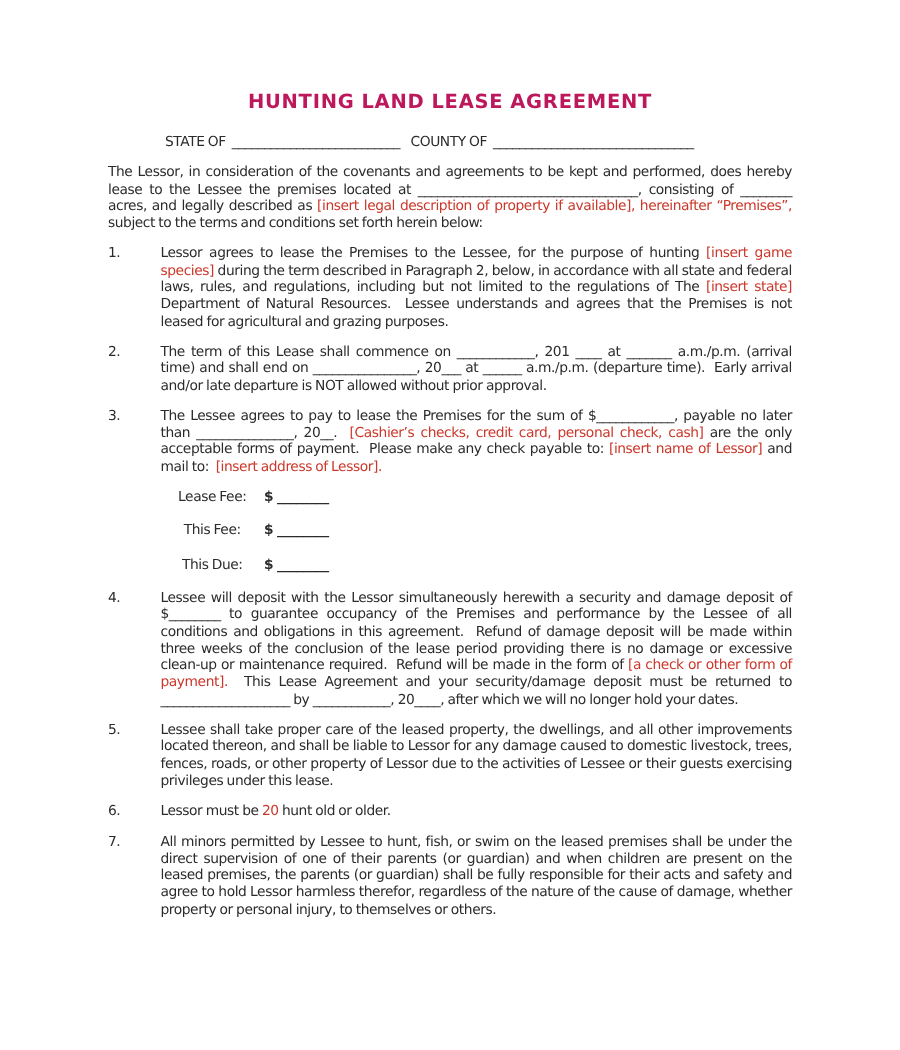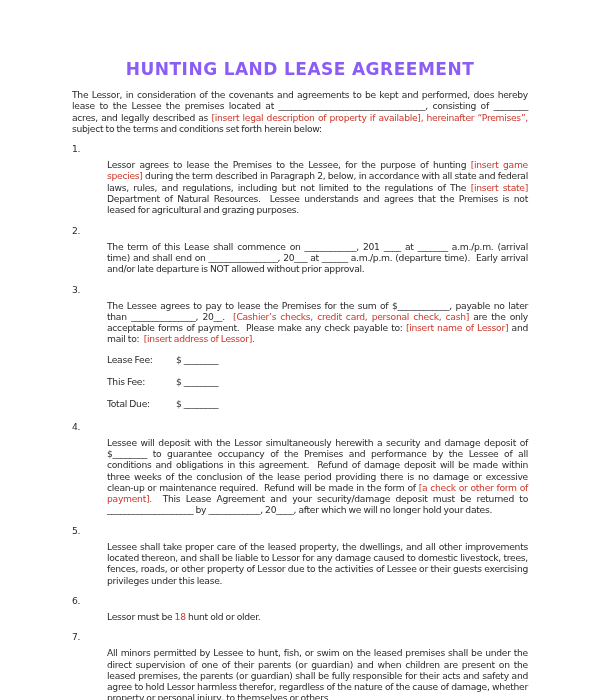--- a/index.html
+++ b/index.html
@@ -17,26 +17,26 @@
     color:var(--ink);
     font-family:"DejaVu Sans","Liberation Sans",sans-serif;
     font-size:9.2px;
     line-height:11.3px;
     letter-spacing:-0.28px;
     word-spacing:-0.4px;
     overflow:hidden;
   }
   .doc-title{
     margin:0 0 12px 0;
-    font-size:17px;
+    font-size:13px;
     line-height:16px;
     font-weight:bold;
     letter-spacing:0.5px;
     text-align:center;
-    color:#8b5cf6;
+    color:#be185d;
   }
   .state-line{
     margin:0 0 9px 0;
     padding-left:38px;
     white-space:nowrap;
   }
   .sc-label{margin-right:4px;}
   .sc-blank{margin-right:7px;}
   .para{
     margin:0 0 9px 0;
@@ -46,40 +46,43 @@
     display:flex;
     margin:0 0 9px 0;
   }
   .item-num{
     flex:none;
     width:35px;
   }
   .item-body{
     flex:1;
     text-align:justify;
-    margin-top:16px;
   }
   .fees{
     margin:3px 0 11px 35px;
+    text-align:center;
   }
   .fee-row{
     display:flex;
     margin:0 0 11px 0;
   }
   .fee-label{width:69px;flex:none;}
-  .fee-amount{flex:none;}
+  .fee-amount{flex:none;font-weight:bold;}
   .hl{color:var(--hl);}
 </style>
 </head>
 <body>
 
 <div class="page">
 
   <h1 class="doc-title">HUNTING LAND LEASE AGREEMENT</h1>
 
+  <div class="state-line">
+    <span class="sc-label">STATE OF</span><span class="sc-blank">__________________________</span><span class="sc-label">COUNTY OF</span><span>_______________________________</span>
+  </div>
 
 
   <p class="para"><span>The Lessor, in consideration of the covenants and agreements to be kept and performed, does hereby lease to the Lessee the premises located at __________________________________, consisting of ________ acres, and legally described as </span><span class="hl">[insert legal description of property if available], hereinafter “Premises”,</span><span> subject to the terms and conditions set forth herein below:</span></p>
 
   <div class="item">
     <span class="item-num">1.</span>
     <span class="item-body"><span>Lessor agrees to lease the Premises to the Lessee, for the purpose of hunting </span><span class="hl">[insert game species]</span><span> during the term described in Paragraph 2, below, in accordance with all state and federal laws, rules, and regulations, including but not limited to the regulations of The </span><span class="hl">[insert state]</span><span> Department of Natural Resources.&nbsp; Lessee understands and agrees that the Premises is not leased for agricultural and grazing purposes.</span></span>
   </div>
 
   <div class="item">
@@ -95,38 +98,38 @@
   <div class="fees">
     <div class="fee-row">
       <span class="fee-label">Lease Fee:</span>
       <span class="fee-amount">$ ________</span>
     </div>
     <div class="fee-row">
       <span class="fee-label">This Fee:</span>
       <span class="fee-amount">$ ________</span>
     </div>
     <div class="fee-row">
-      <span class="fee-label">Total Due:</span>
+      <span class="fee-label">This Due:</span>
       <span class="fee-amount">$ ________</span>
     </div>
   </div>
 
   <div class="item">
     <span class="item-num">4.</span>
     <span class="item-body"><span>Lessee will deposit with the Lessor simultaneously herewith a security and damage deposit of $________ to guarantee occupancy of the Premises and performance by the Lessee of all conditions and obligations in this agreement.&nbsp; Refund of damage deposit will be made within three weeks of the conclusion of the lease period providing there is no damage or excessive clean-up or maintenance required.&nbsp; Refund will be made in the form of </span><span class="hl">[a check or other form of payment].</span><span>&nbsp; This Lease Agreement and your security/damage deposit must be returned to ____________________ by ____________, 20____, after which we will no longer hold your dates.</span></span>
   </div>
 
   <div class="item">
     <span class="item-num">5.</span>
     <span class="item-body"><span>Lessee shall take proper care of the leased property, the dwellings, and all other improvements located thereon, and shall be liable to Lessor for any damage caused to domestic livestock, trees, fences, roads, or other property of Lessor due to the activities of Lessee or their guests exercising privileges under this lease.</span></span>
   </div>
 
   <div class="item">
     <span class="item-num">6.</span>
-    <span class="item-body"><span>Lessor must be </span><span class="hl">18</span><span> hunt old or older.</span></span>
+    <span class="item-body"><span>Lessor must be </span><span class="hl">20</span><span> hunt old or older.</span></span>
   </div>
 
   <div class="item">
     <span class="item-num">7.</span>
     <span class="item-body"><span>All minors permitted by Lessee to hunt, fish, or swim on the leased premises shall be under the direct supervision of one of their parents (or guardian) and when children are present on the leased premises, the parents (or guardian) shall be fully responsible for their acts and safety and agree to hold Lessor harmless therefor, regardless of the nature of the cause of damage, whether property or personal injury, to themselves or others.</span></span>
   </div>
 
 </div>
 
 </body></html>

